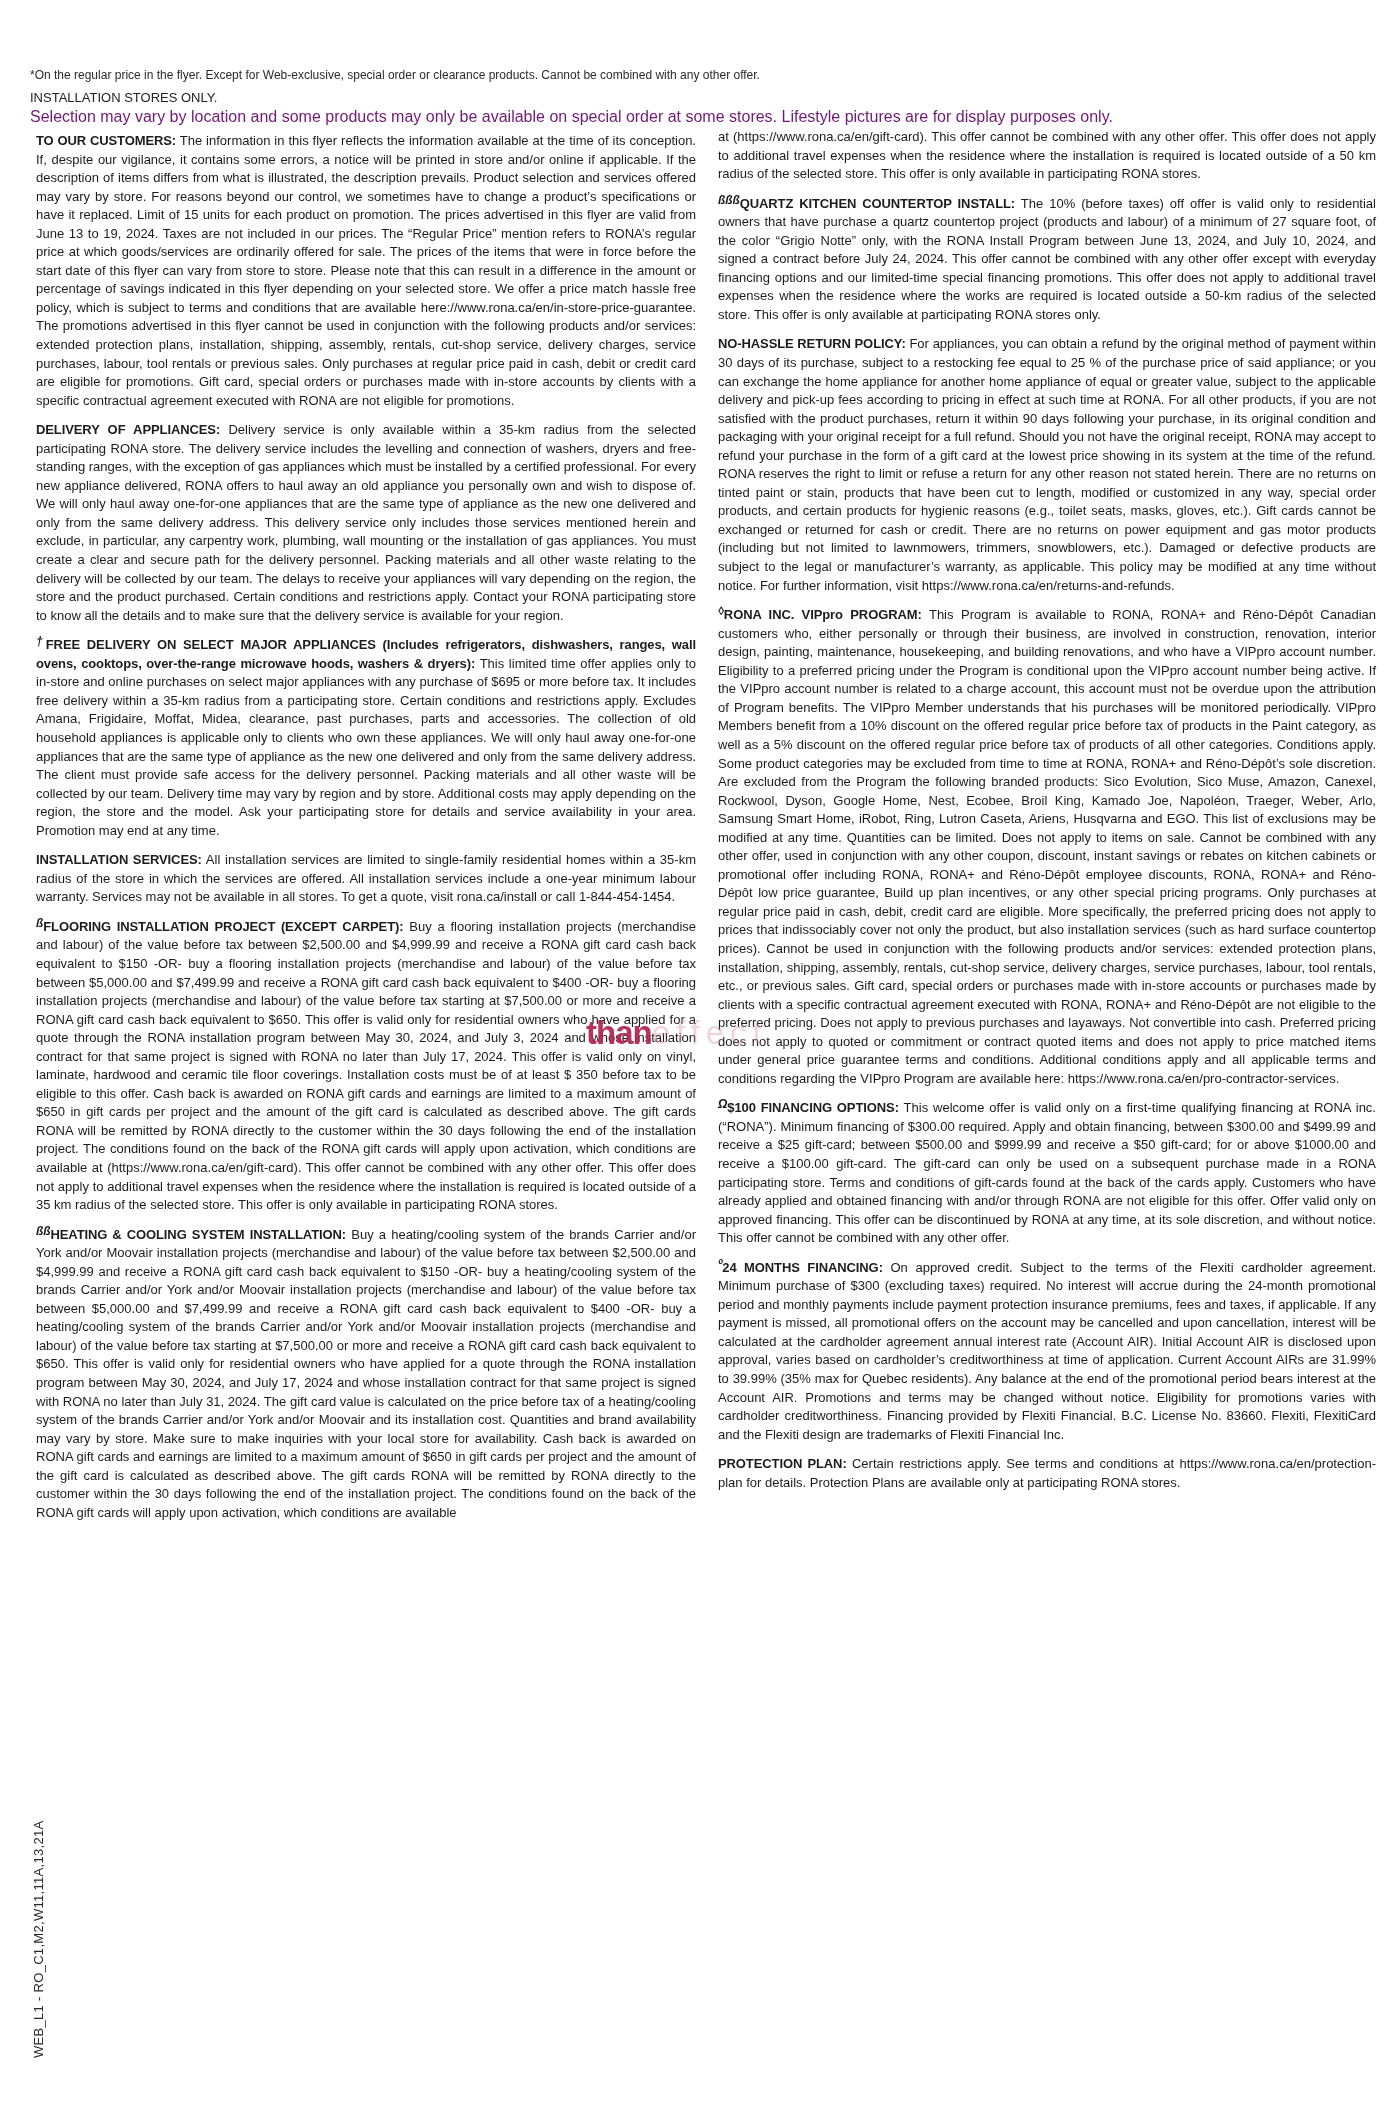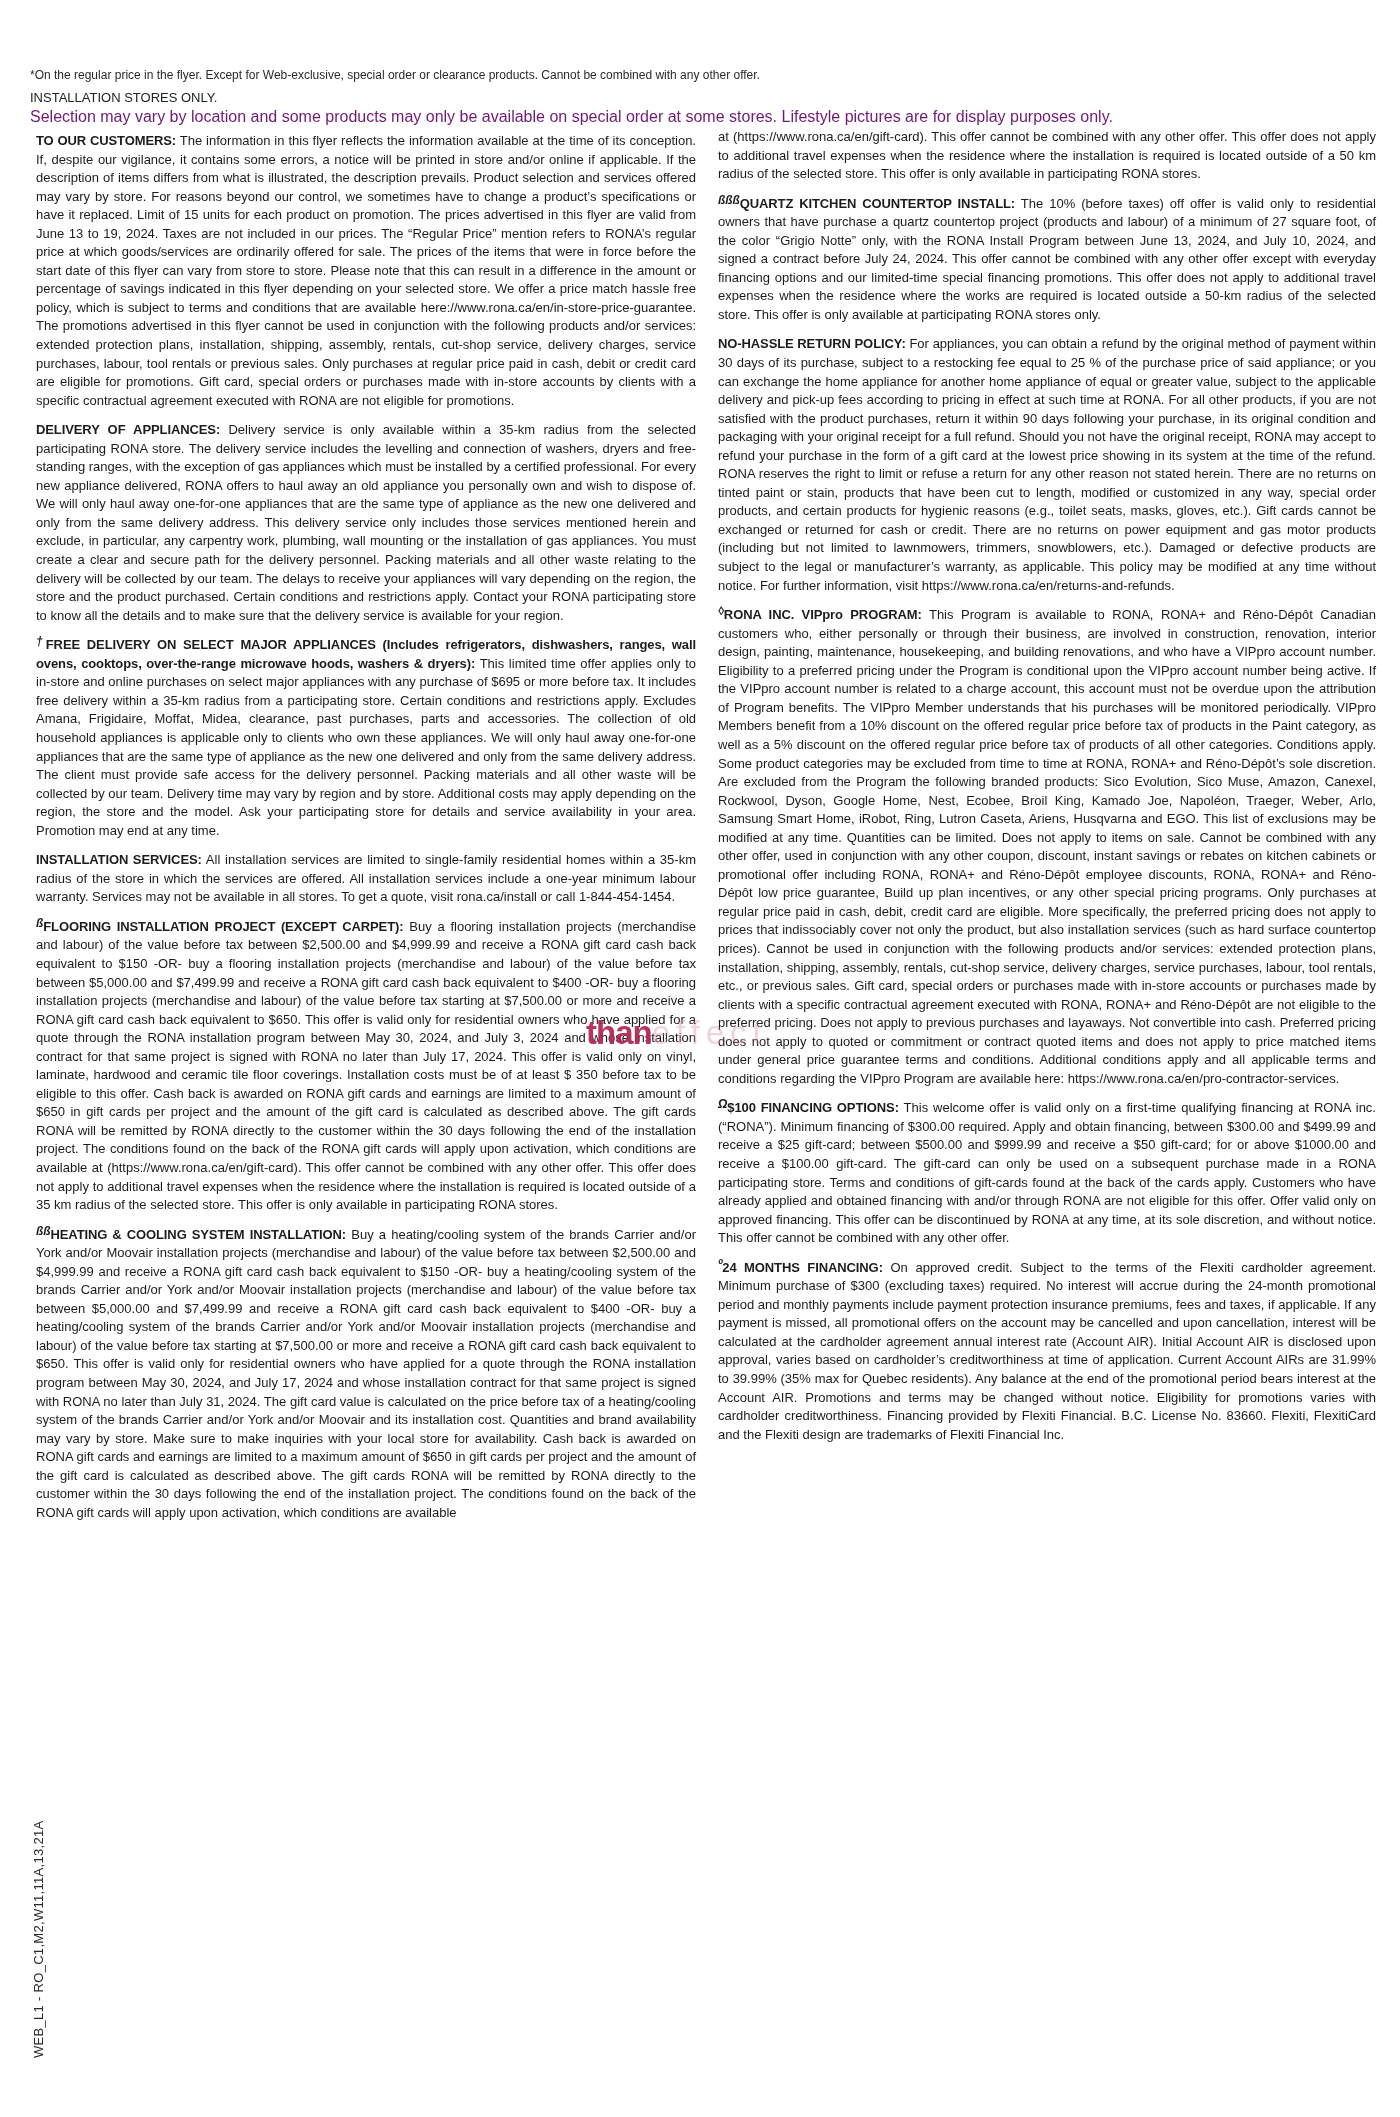--- a/index.html
+++ b/index.html
@@ -59,18 +59,19 @@
     <p class="sec"><b class="head"><span class="sup">ß</span><span>FLOORING INSTALLATION PROJECT (EXCEPT CARPET):</span></b> <span>Buy a flooring installation projects (merchandise and labour) of the value before tax between $2,500.00 and $4,999.99 and receive a RONA gift card cash back equivalent to $150 -OR- buy a flooring installation projects (merchandise and labour) of the value before tax between $5,000.00 and $7,499.99 and receive a RONA gift card cash back equivalent to $400 -OR- buy a flooring installation projects (merchandise and labour) of the value before tax starting at $7,500.00 or more and receive a RONA gift card cash back equivalent to $650. This offer is valid only for residential owners who have applied for a quote through the RONA installation program between May 30, 2024, and July 3, 2024  and whose installation contract for that same project is signed with RONA no later than July 17, 2024. This offer is valid only on vinyl, laminate, hardwood and ceramic tile floor coverings. Installation costs must be of at least $ 350 before tax to be eligible to this offer. Cash back is awarded on RONA gift cards and earnings are limited to a maximum amount of $650 in gift cards per project and the amount of the gift card is calculated as described above. The gift cards RONA will be remitted by RONA directly to the customer within the 30 days following the end of the installation project. The conditions found on the back of the RONA gift cards will apply upon activation, which conditions are available at (https://www.rona.ca/en/gift-card). This offer cannot be combined with any other offer. This offer does not apply to additional travel expenses when the residence where the installation is required is located outside of a 35 km radius of the selected store. This offer is only available in participating RONA stores.</span></p>
     <p class="sec"><b class="head"><span class="sup">ßß</span><span>HEATING &amp; COOLING SYSTEM INSTALLATION:</span></b> <span>Buy a heating/cooling system of the brands Carrier and/or York and/or Moovair installation projects (merchandise and labour) of the value before tax between $2,500.00 and $4,999.99 and receive a RONA gift card cash back equivalent to $150 -OR- buy a heating/cooling system of the brands Carrier and/or York and/or Moovair installation projects (merchandise and labour) of the value before tax between $5,000.00 and $7,499.99 and receive a RONA gift card cash back equivalent to $400 -OR- buy a heating/cooling system of the brands Carrier and/or York and/or Moovair installation projects (merchandise and labour) of the value before tax starting at $7,500.00 or more and receive a RONA gift card cash back equivalent to $650. This offer is valid only for residential owners who have applied for a quote through the RONA installation program between May 30, 2024, and July 17, 2024 and whose installation contract for that same project is signed with RONA no later than July 31, 2024. The gift card value is calculated on the price before tax of a heating/cooling system of the brands Carrier and/or York and/or Moovair and its installation cost. Quantities and brand availability may vary by store. Make sure to make inquiries with your local store for availability. Cash back is awarded on RONA gift cards and earnings are limited to a maximum amount of $650 in gift cards per project and the amount of the gift card is calculated as described above. The gift cards RONA will be remitted by RONA directly to the customer within the 30 days following the end of the installation project. The conditions found on the back of the RONA gift cards will apply upon activation, which conditions are available</span></p>
   </div>
   <div class="col col-right">
     <p class="sec"><span>at (https://www.rona.ca/en/gift-card). This offer cannot be combined with any other offer. This offer does not apply to additional travel expenses when the residence where the installation is required is located outside of a 50 km radius of the selected store. This offer is only available in participating RONA stores.</span></p>
     <p class="sec"><b class="head"><span class="sup">ßßß</span><span>QUARTZ KITCHEN COUNTERTOP INSTALL:</span></b> <span>The 10% (before taxes) off offer is valid only to residential owners that have purchase a quartz countertop project (products and labour) of a minimum of 27 square foot, of the color “Grigio Notte” only, with the RONA Install Program between June 13, 2024, and July 10, 2024, and signed a contract before July 24, 2024.  This offer cannot be combined with any other offer except with everyday financing options and our limited-time special financing promotions.  This offer does not apply to additional travel expenses when the residence where the works are required is located outside a 50-km radius of the selected store. This offer is only available at participating RONA stores only.</span></p>
     <p class="sec"><b class="head"><span class="sup"></span><span>NO-HASSLE RETURN POLICY:</span></b> <span>For appliances, you can obtain a refund by the original method of payment within 30 days of its purchase, subject to a restocking fee equal to 25 % of the purchase price of said appliance; or you can exchange the home appliance for another home appliance of equal or greater value, subject to the applicable delivery and pick-up fees according to pricing in effect at such time at RONA. For all other products, if you are not satisfied with the product purchases, return it within 90 days following your purchase, in its original condition and packaging with your original receipt for a full refund. Should you not have the original receipt, RONA may accept to refund your purchase in the form of a gift card at the lowest price showing in its system at the time of the refund. RONA reserves the right to limit or refuse a return for any other reason not stated herein. There are no returns on tinted paint or stain, products that have been cut to length, modified or customized in any way, special order products, and certain products for hygienic reasons (e.g., toilet seats, masks, gloves, etc.). Gift cards cannot be exchanged or returned for cash or credit. There are no returns on power equipment and gas motor products (including but not limited to lawnmowers, trimmers, snowblowers, etc.). Damaged or defective products are subject to the legal or manufacturer’s warranty, as applicable. This policy may be modified at any time without notice. For further information, visit https://www.rona.ca/en/returns-and-refunds.</span></p>
     <p class="sec"><b class="head"><span class="sup">◊</span><span>RONA INC. VIPpro PROGRAM:</span></b> <span>This Program is available to RONA, RONA+ and Réno-Dépôt Canadian customers who, either personally or through their business, are involved in construction, renovation, interior design, painting, maintenance, housekeeping, and building renovations, and who have a VIPpro account number. Eligibility to a preferred pricing under the Program is conditional upon the VIPpro account number being active. If the VIPpro account number is related to a charge account, this account must not be overdue upon the attribution of Program benefits. The VIPpro Member understands that his purchases will be monitored periodically. VIPpro Members benefit from a 10% discount on the offered regular price before tax of products in the Paint category, as well as a 5% discount on the offered regular price before tax of products of all other categories. Conditions apply. Some product categories may be excluded from time to time at RONA, RONA+ and Réno-Dépôt’s sole discretion. Are excluded from the Program the following branded products: Sico Evolution, Sico Muse, Amazon, Canexel, Rockwool, Dyson, Google Home, Nest, Ecobee, Broil King, Kamado Joe, Napoléon, Traeger, Weber, Arlo, Samsung Smart Home, iRobot, Ring, Lutron Caseta, Ariens, Husqvarna and EGO. This list of exclusions may be modified at any time. Quantities can be limited. Does not apply to items on sale. Cannot be combined with any other offer, used in conjunction with any other coupon, discount, instant savings or rebates on kitchen cabinets or promotional offer including RONA, RONA+ and Réno-Dépôt employee discounts, RONA, RONA+ and Réno-Dépôt low price guarantee, Build up plan incentives, or any other special pricing programs. Only purchases at regular price paid in cash, debit, credit card are eligible. More specifically, the preferred pricing does not apply to prices that indissociably cover not only the product, but also installation services (such as hard surface countertop prices). Cannot be used in conjunction with the following products and/or services: extended protection plans, installation, shipping, assembly, rentals, cut-shop service, delivery charges, service purchases, labour, tool rentals, etc., or previous sales. Gift card, special orders or purchases made with in-store accounts or purchases made by clients with a specific contractual agreement executed with RONA, RONA+ and Réno-Dépôt are not eligible to the preferred pricing. Does not apply to previous purchases and layaways. Not convertible into cash. Preferred pricing does not apply to quoted or commitment or contract quoted items and does not apply to price matched items under general price guarantee terms and conditions. Additional conditions apply and all applicable terms and conditions regarding the VIPpro Program are available here: https://www.rona.ca/en/pro-contractor-services.</span></p>
     <p class="sec"><b class="head"><span class="sup">Ω</span><span>$100 FINANCING OPTIONS:</span></b> <span>This welcome offer is valid only on a first-time qualifying financing at RONA inc. (“RONA”). Minimum financing of $300.00 required. Apply and obtain financing, between $300.00 and $499.99 and receive a $25 gift-card; between $500.00 and $999.99 and receive a $50 gift-card; for or above $1000.00 and receive a $100.00 gift-card. The gift-card can only be used on a subsequent purchase made in a RONA participating store. Terms and conditions of gift-cards found at the back of the cards apply. Customers who have already applied and obtained financing with and/or through RONA are not eligible for this offer. Offer valid only on approved financing. This offer can be discontinued by RONA at any time, at its sole discretion, and without notice. This offer cannot be combined with any other offer.</span></p>
     <p class="sec"><b class="head"><span class="sup">º</span><span>24 MONTHS FINANCING:</span></b> <span>On approved credit. Subject to the terms of the Flexiti cardholder agreement. Minimum purchase of $300 (excluding taxes) required. No interest will accrue during the 24-month promotional period and monthly payments include payment protection insurance premiums, fees and taxes, if applicable. If any payment is missed, all promotional offers on the account may be cancelled and upon cancellation, interest will be calculated at the cardholder agreement annual interest rate (Account AIR). Initial Account AIR is disclosed upon approval, varies based on cardholder’s creditworthiness at time of application. Current Account AIRs are 31.99% to 39.99% (35% max for Quebec residents). Any balance at the end of the promotional period bears interest at the Account AIR. Promotions and terms may be changed without notice. Eligibility for promotions varies with cardholder creditworthiness. Financing provided by Flexiti Financial. B.C. License No. 83660. Flexiti, FlexitiCard and the Flexiti design are trademarks of Flexiti Financial Inc.</span></p>
+    <p class="sec"><b class="head"><span class="sup"></span><span>PROTECTION PLAN:</span></b> <span>Certain restrictions apply. See terms and conditions at https://www.rona.ca/en/protection-plan for details. Protection Plans are available only at participating RONA stores.</span></p>
   </div>
 </div>
 
 <div class="vertical-code">WEB_L1 - RO_C1,M2,W11,11A,13,21A</div>
 
 <div class="watermark"><span class="wm-primary" style="color: rgb(176, 36, 80);">than</span><span class="wm-secondary" style="color: rgb(217, 143, 166);">effect</span></div>
 
 </body></html>

